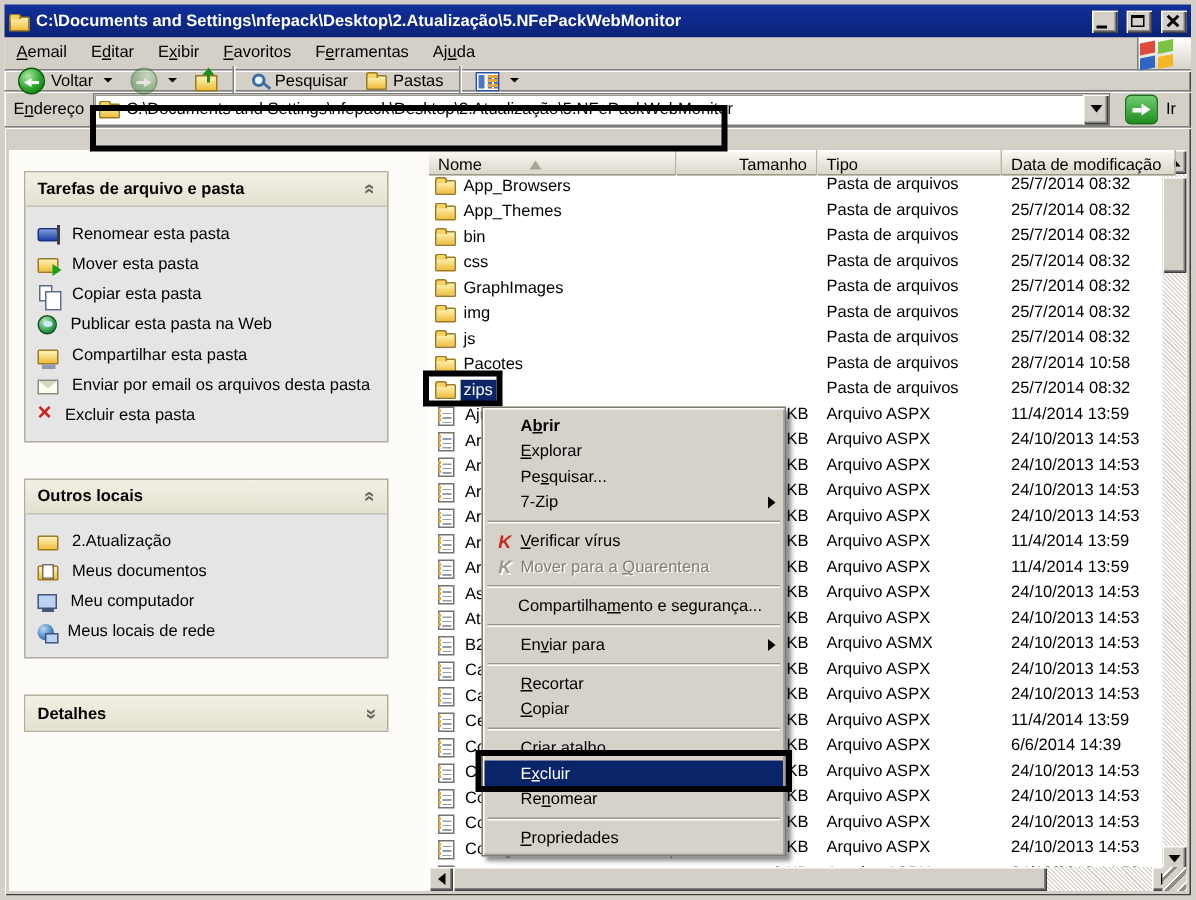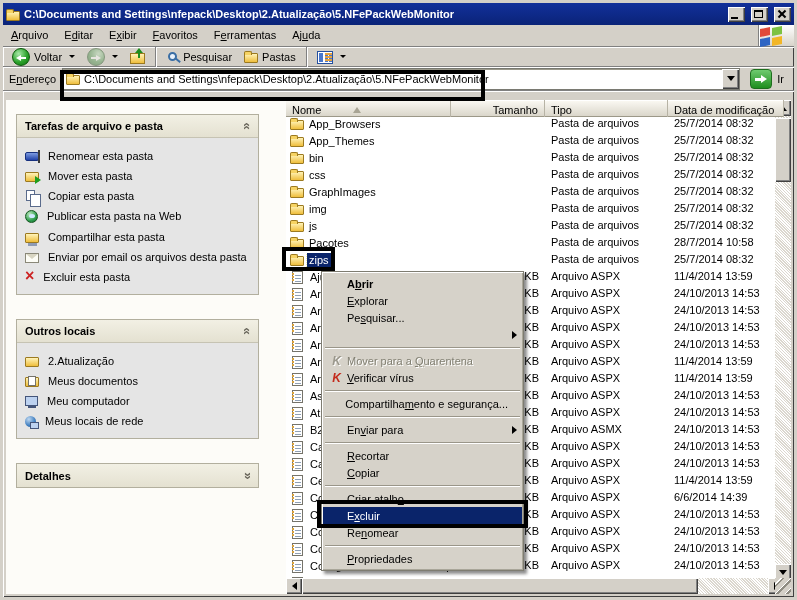--- a/index.html
+++ b/index.html
@@ -102,21 +102,21 @@
     border-left:4px solid transparent; border-right:4px solid transparent; border-bottom:6px solid #A8A494; }
 
   
   .menubar { height:22px; display:flex; align-items:stretch; border-bottom:1px solid #808080;
     box-shadow:0 1px 0 #fff; background:#D4D0C8; }
   .menu-item { padding:4px 8px 0 8px; cursor:default; }
   .flag-tile { margin-left:auto; width:36px; border-left:1px solid #808080;
     background:linear-gradient(180deg,#FFFFFF,#D8D4CA); box-shadow:inset 1px 1px 0 #fff; }
 
   
-  .toolbar { height:20px; display:flex; align-items:center; padding:1px 4px; gap:2px;
+  .toolbar { height:14px; display:flex; align-items:center; padding:1px 4px; gap:2px;
     border-bottom:1px solid #808080; box-shadow:0 1px 0 #fff; }
   .tbtn { display:flex; align-items:center; gap:4px; padding:2px 5px; height:24px; }
   .tsep { width:1px; height:20px; background:#808080; box-shadow:1px 0 0 #fff; margin:0 3px; }
 
   
   .addressbar { height:24px; display:flex; align-items:center; padding:1px 2px 1px 6px;
     border-bottom:1px solid #808080; box-shadow:0 1px 0 #fff; }
   .addr-label { margin-right:6px; }
   .addr-combo { flex:1; height:22px; background:#fff; border:1px solid #7A7A72;
     box-shadow:inset 1px 1px 0 #9C9A8C; display:flex; align-items:center; padding-left:3px; gap:4px; }
@@ -206,21 +206,21 @@
         <i class="glyph-max"></i>
       </span>
     <span class="tb-btn">
         <i class="glyph-x1"></i>
         <i class="glyph-x2"></i>
       </span>
   </div>
 
   <div class="menubar">
     <span id="menubar-items" style="display:flex">
-        <span class="menu-item"><span></span><u>A</u><span>rquivo</span></span>
+        <span class="menu-item"><span></span><u>A</u><span>email</span></span>
         <span class="menu-item"><span>E</span><u>d</u><span>itar</span></span>
         <span class="menu-item"><span>E</span><u>x</u><span>ibir</span></span>
         <span class="menu-item"><span></span><u>F</u><span>avoritos</span></span>
         <span class="menu-item"><span>F</span><u>e</u><span>rramentas</span></span>
         <span class="menu-item"><span>Aj</span><u>u</u><span>da</span></span>
       </span>
     <span class="flag-tile">
       <span class="ico winflag-icon"><i></i><i></i><i></i><i></i></span>
     </span>
   </div>
@@ -644,37 +644,38 @@
       <div class="cm-item">
         <span class="cm-gutter"></span>
         <span class="cm-label"><span></span><u>E</u><span>xplorar</span></span>
       </div>
       <div class="cm-item">
         <span class="cm-gutter"></span>
         <span class="cm-label"><span>Pe</span><u>s</u><span>quisar...</span></span>
       </div>
       <div class="cm-item">
         <span class="cm-gutter"></span>
+        <span class="cm-label"><span>7-Zip</span><u></u><span></span></span>
         <span class="cm-sub"></span>
       </div>
       <div class="cm-sep">
         <i></i>
+      </div>
+      <div class="cm-item">
+        <span class="cm-gutter">
+          <span class="ico kaspersky-icon"></span>
+        </span>
+        <span class="cm-label"><span></span><u>V</u><span>erificar vírus</span></span>
       </div>
       <div class="cm-item disabled">
         <span class="cm-gutter">
           <span class="ico kaspersky-icon-disabled"></span>
         </span>
         <span class="cm-label"><span>Mover para a </span><u>Q</u><span>uarentena</span></span>
       </div>
-      <div class="cm-item">
-        <span class="cm-gutter">
-          <span class="ico kaspersky-icon"></span>
-        </span>
-        <span class="cm-label"><span></span><u>V</u><span>erificar vírus</span></span>
-      </div>
       <div class="cm-sep">
         <i></i>
       </div>
       <div class="cm-item">
         <span class="cm-gutter"></span>
         <span class="cm-label"><span>Compartilha</span><u>m</u><span>ento e segurança...</span></span>
       </div>
       <div class="cm-sep">
         <i></i>
       </div>

